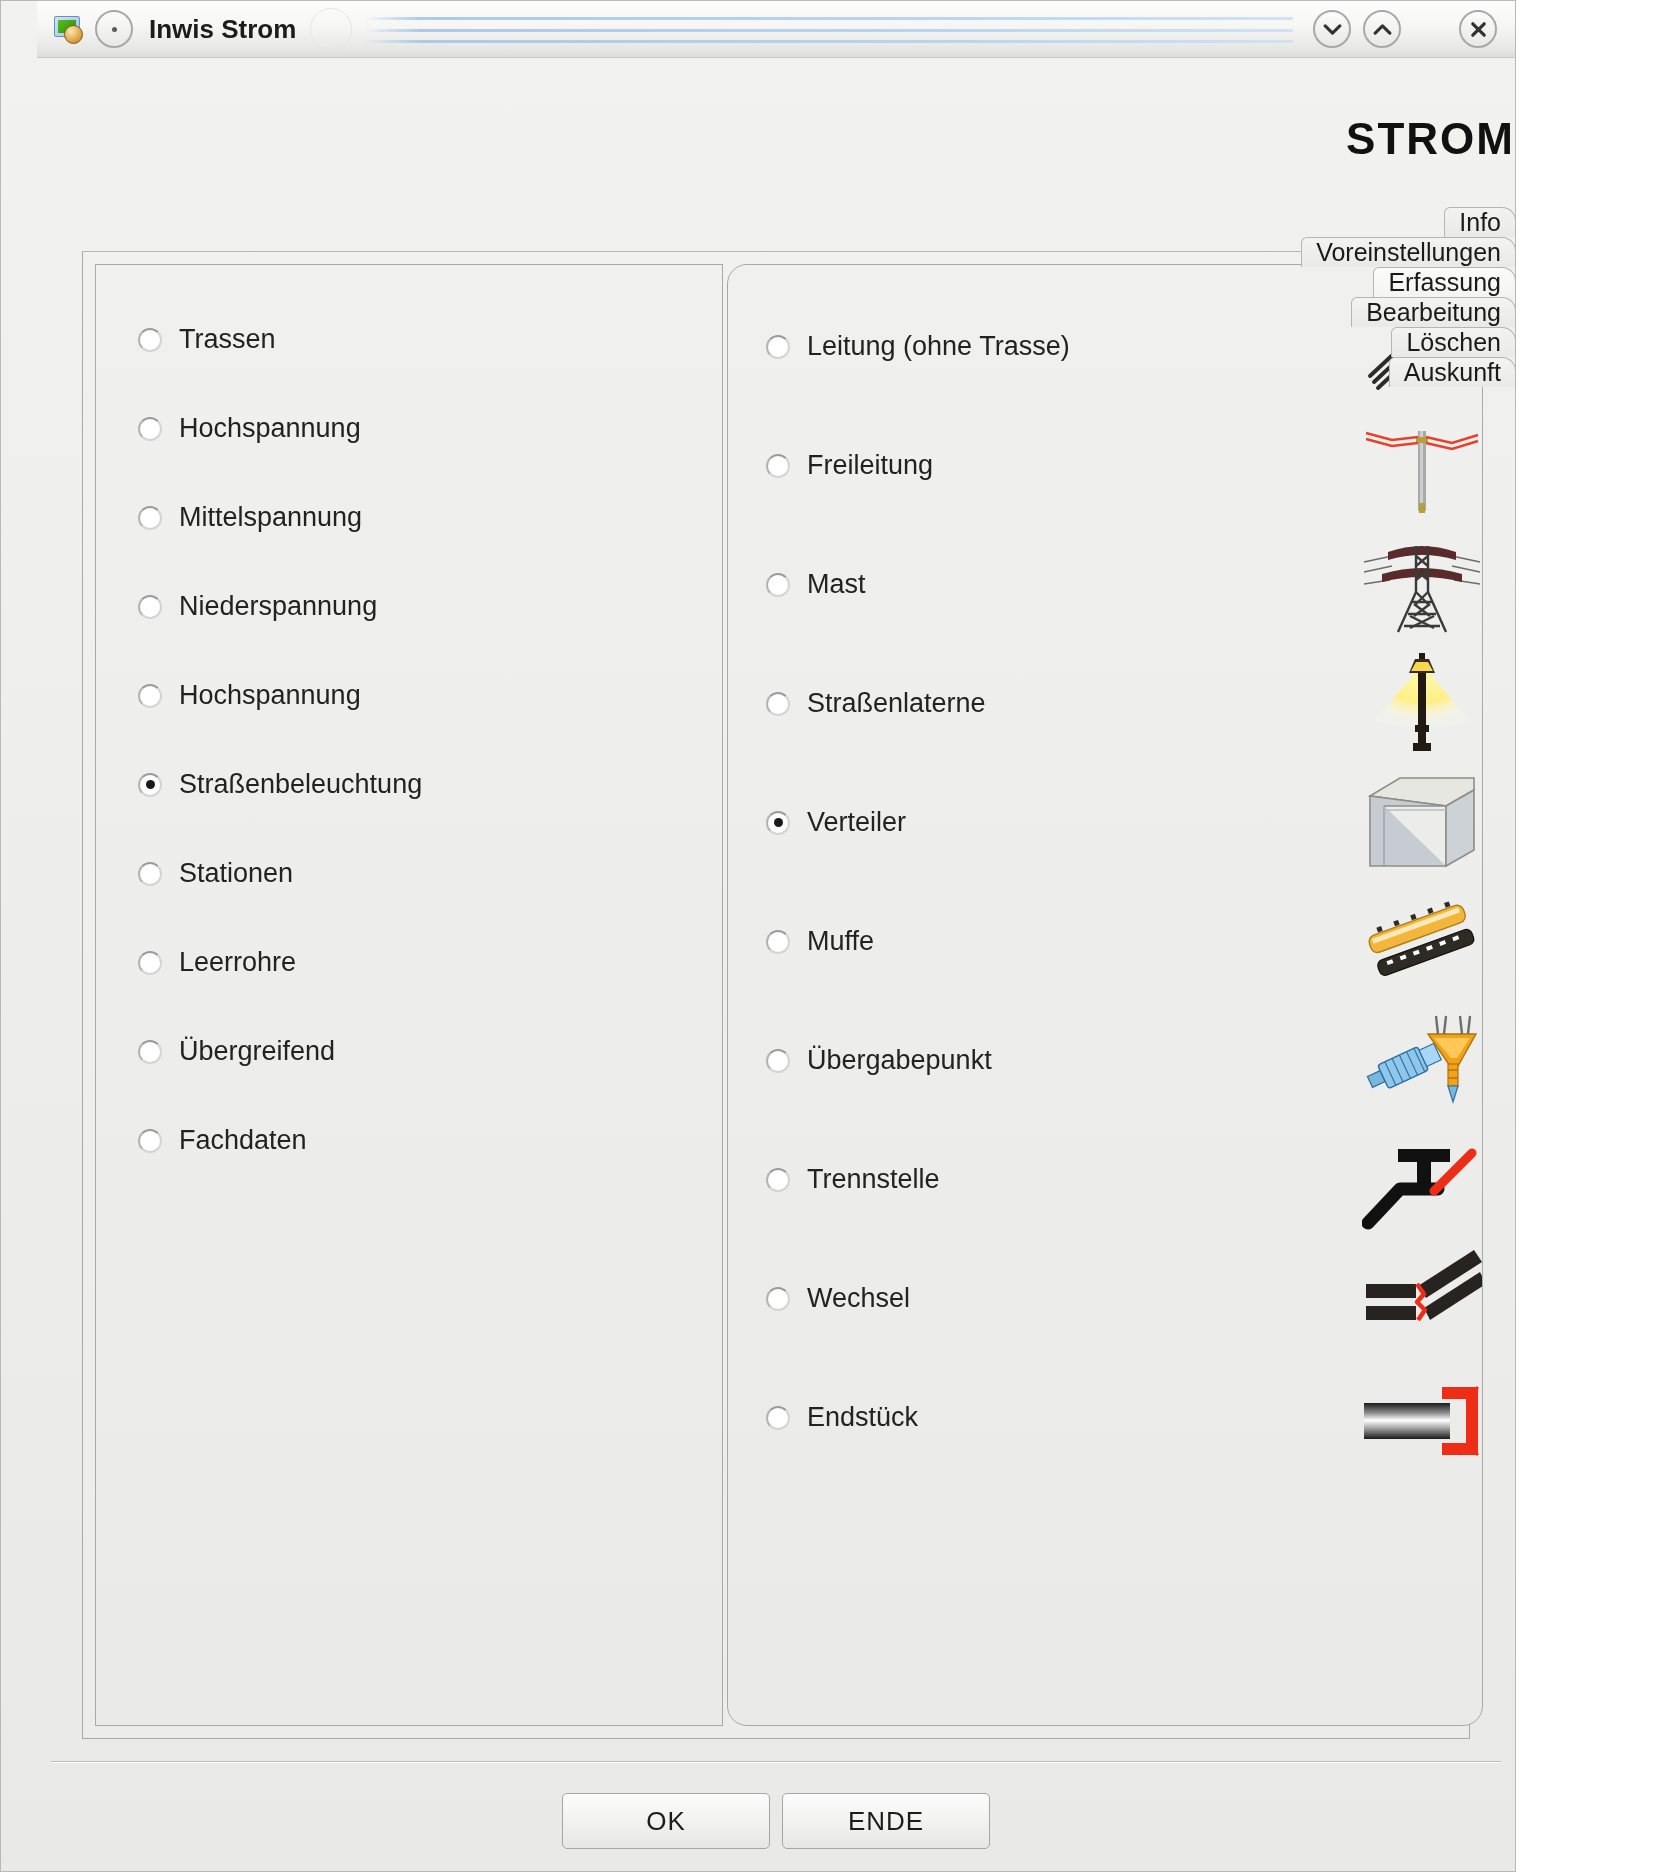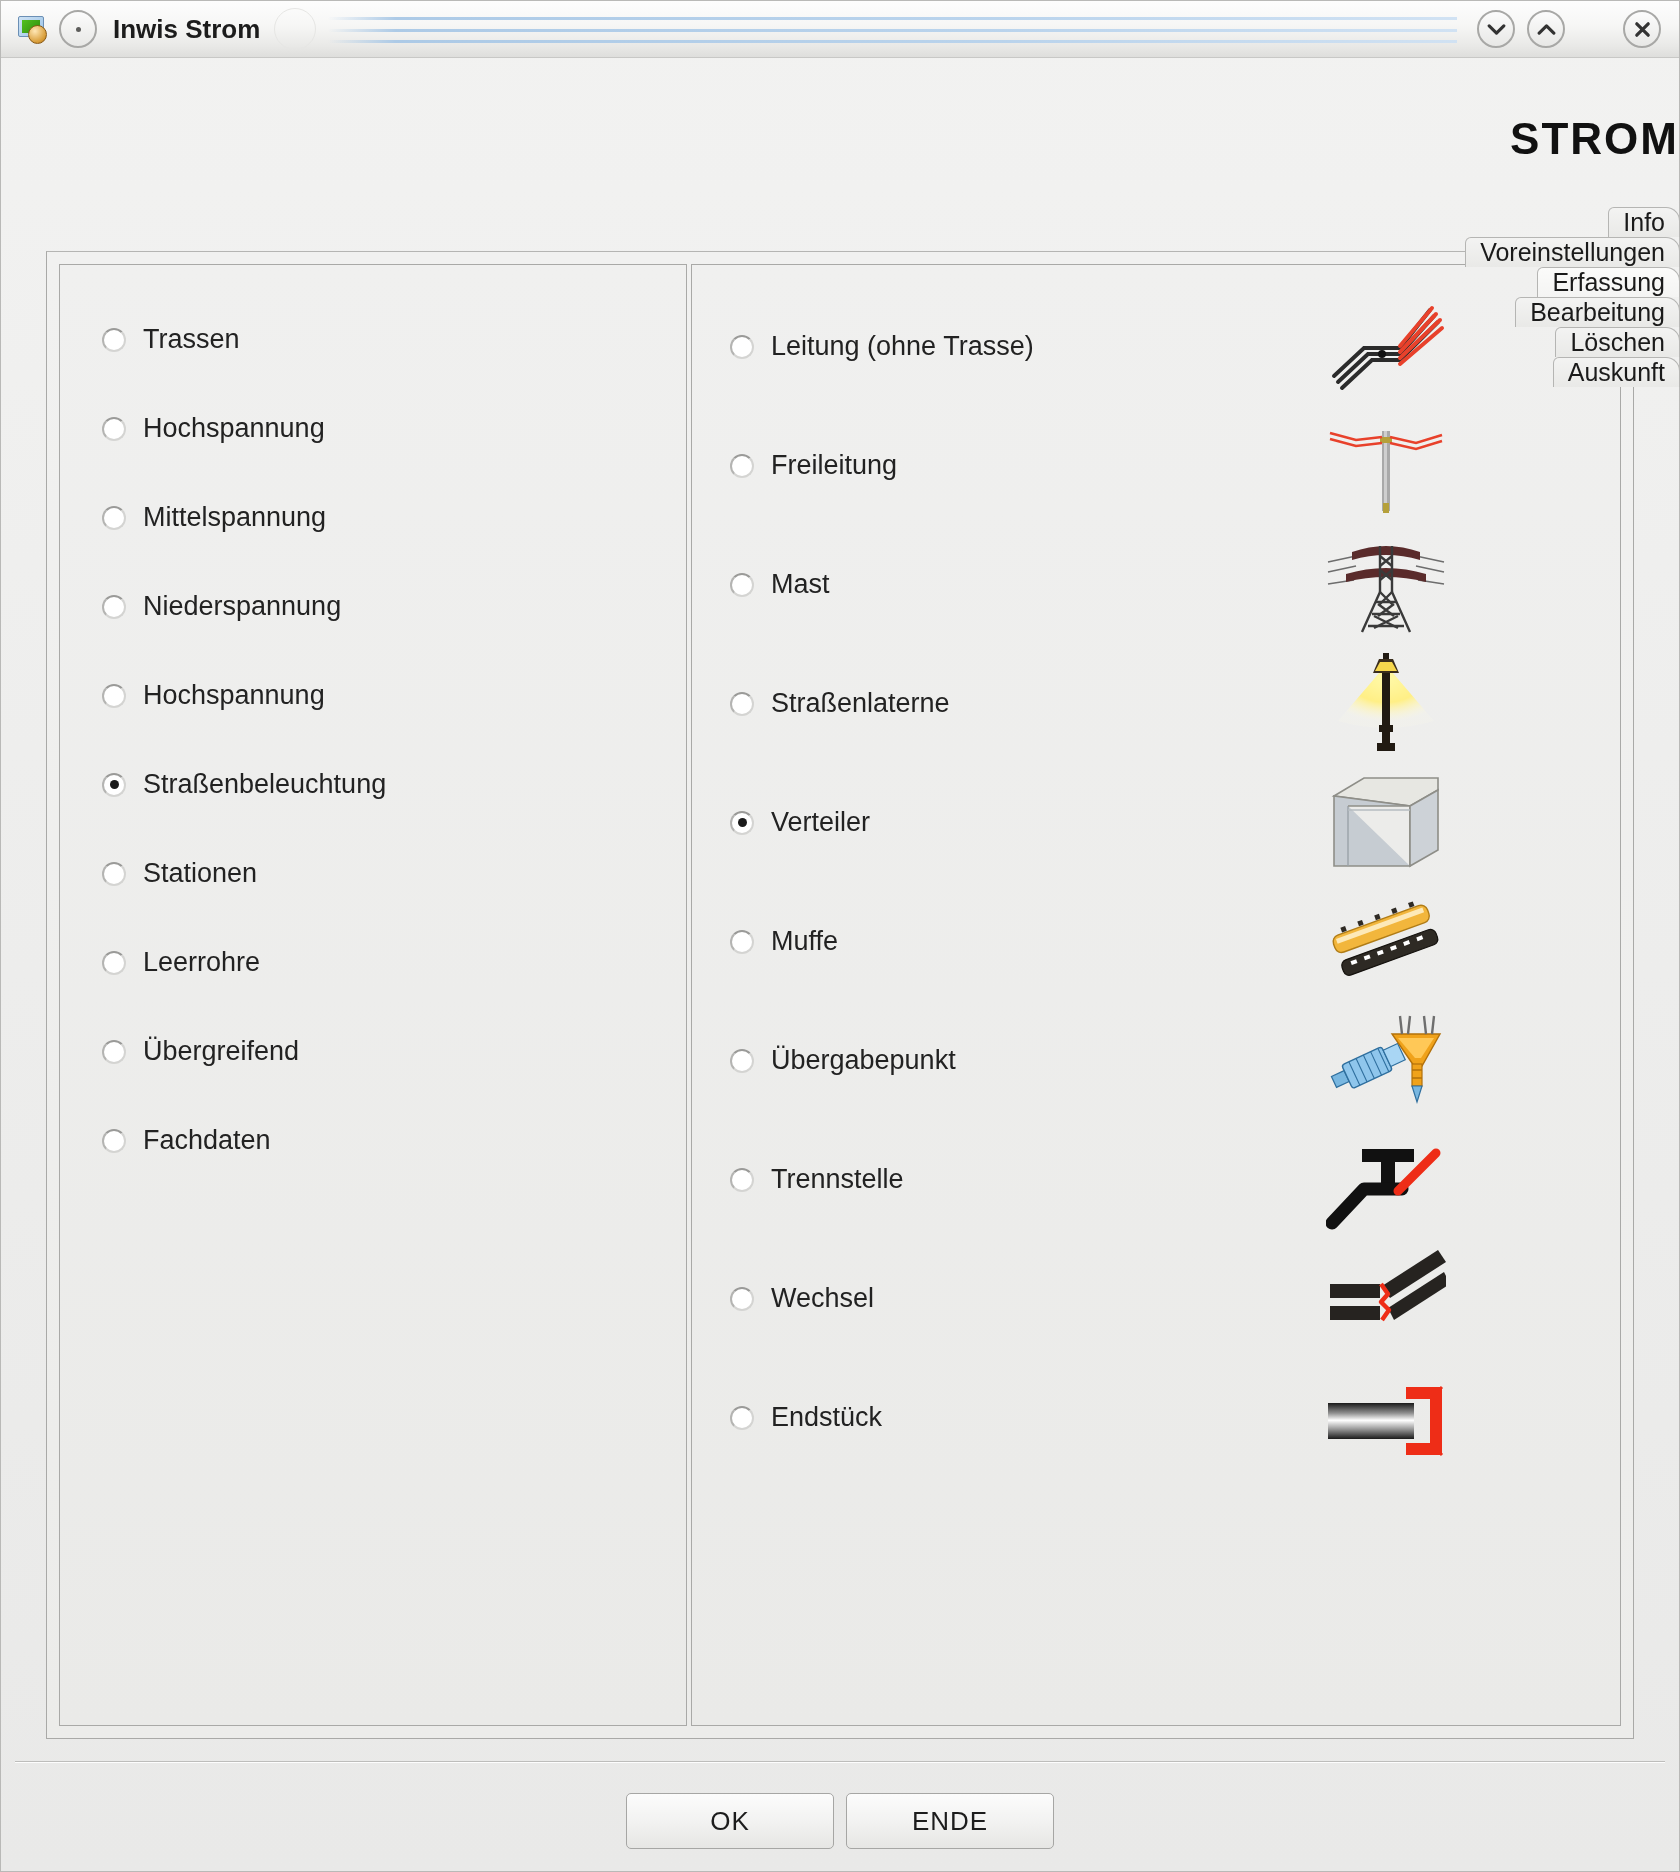--- a/index.html
+++ b/index.html
@@ -10,25 +10,26 @@
   body {
     width: 1680px;
     height: 1872px;
     font-family: "Liberation Sans", sans-serif;
     overflow: hidden;
   }
 
   
   .window {
     position: relative;
-    width: 1680px;
+    width: 1516px;
     height: 1872px;
     box-sizing: border-box;
     background: linear-gradient(180deg,#f2f2f1 0%, #eeeeed 40%, #e9e9e8 100%);
     border: 1px solid #b9b9b7;
+    padding-left: 36px;
   }
 
   
   .titlebar {
     position: relative;
     height: 57px;
     box-sizing: border-box;
     background: linear-gradient(180deg,#fdfdfd 0%,#f6f6f5 45%,#e9e9e7 80%,#dededc 100%);
     border-bottom: 1px solid #c8c8c6;
     display: flex;
@@ -164,21 +165,21 @@
     padding: 12px;
     gap: 4px;
   }
   .panel {
     box-sizing: border-box;
     border: 1px solid #a9a9a7;
     background: linear-gradient(180deg,#f0f0ef,#eaeae8);
     position: relative;
   }
   .panel-left  { width: 628px; flex: 0 0 628px; }
-  .panel-right { flex: 1 1 auto; }
+  .panel-right { flex: 1 1 auto; border-radius: 20px; }
 
   
   .radio-list-left { padding: 30px 0 0 42px; }
   .radio-row {
     display: flex;
     align-items: center;
     height: 89px;
   }
   .radio {
     width: 24px; height: 24px;

